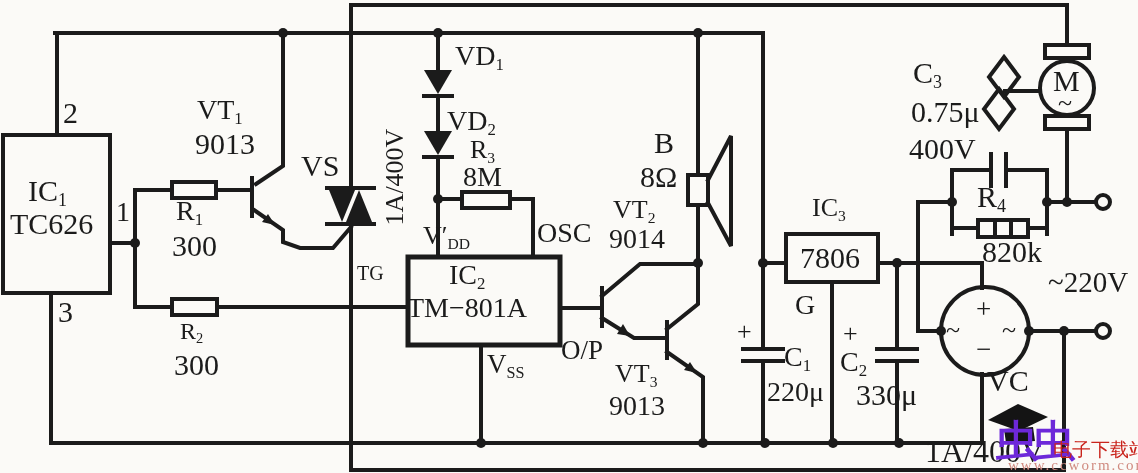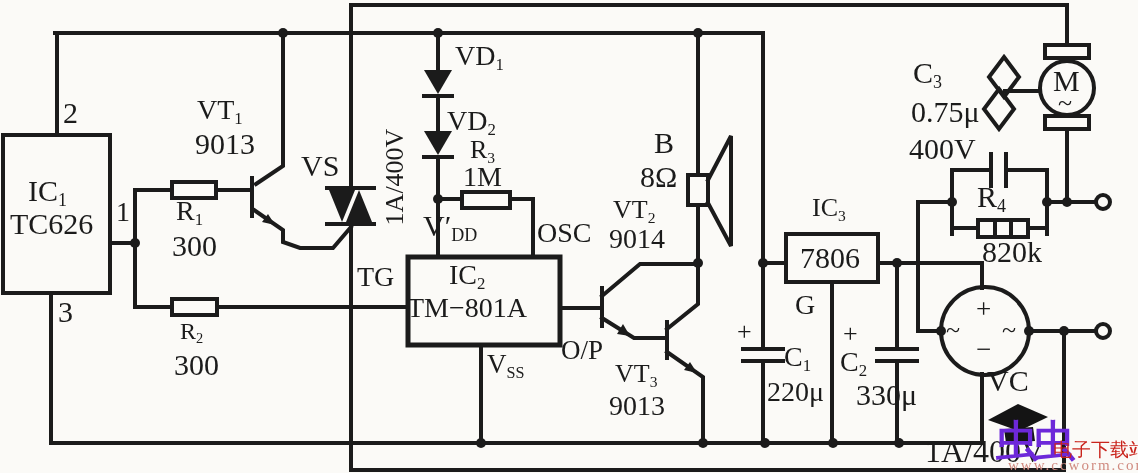--- a/index.html
+++ b/index.html
@@ -142,25 +142,25 @@
 
 <span class="lbl" style="left:197px;top:96px;font-size:28px"><span>VT</span><span class="sub">1</span></span>
 <span class="lbl" style="left:195px;top:129px;font-size:30px">9013</span>
 
 <span class="lbl" style="left:301px;top:151px;font-size:30px">VS</span>
 <span class="lbl vert" style="left:347px;top:164px;font-size:26px">1A/400V</span>
 
 <span class="lbl" style="left:455px;top:42px;font-size:28px"><span>VD</span><span class="sub">1</span></span>
 <span class="lbl" style="left:447px;top:107px;font-size:28px"><span>VD</span><span class="sub">2</span></span>
 <span class="lbl" style="left:470px;top:137px;font-size:26px"><span>R</span><span class="sub">3</span></span>
-<span class="lbl" style="left:463px;top:163px;font-size:28px">1M</span>
-
-<span class="lbl" style="left:423px;top:211px;font-size:30px"><span>V′</span><span class="sub">DD</span></span>
+<span class="lbl" style="left:463px;top:163px;font-size:28px">8M</span>
+
+<span class="lbl" style="left:423px;top:223px;font-size:26px"><span>V′</span><span class="sub">DD</span></span>
 <span class="lbl" style="left:537px;top:219px;font-size:28px">OSC</span>
-<span class="lbl" style="left:357px;top:263px;font-size:28px">TG</span>
+<span class="lbl" style="left:357px;top:263px;font-size:20px">TG</span>
 <span class="lbl" style="left:449px;top:261px;font-size:28px"><span>IC</span><span class="sub">2</span></span>
 <span class="lbl" style="left:407px;top:294px;font-size:28px">TM−801A</span>
 <span class="lbl" style="left:561px;top:337px;font-size:27px">O/P</span>
 <span class="lbl" style="left:487px;top:351px;font-size:27px"><span>V</span><span class="sub">SS</span></span>
 
 <span class="lbl" style="left:654px;top:128px;font-size:30px">B</span>
 <span class="lbl" style="left:640px;top:162px;font-size:30px">8Ω</span>
 
 <span class="lbl" style="left:613px;top:197px;font-size:26px"><span>VT</span><span class="sub">2</span></span>
 <span class="lbl" style="left:609px;top:225px;font-size:28px">9014</span>
@@ -178,20 +178,21 @@
 <span class="lbl" style="left:840px;top:348px;font-size:28px"><span>C</span><span class="sub">2</span></span>
 <span class="lbl" style="left:856px;top:380px;font-size:30px">330μ</span>
 
 <span class="lbl" style="left:913px;top:58px;font-size:30px"><span>C</span><span class="sub">3</span></span>
 <span class="lbl" style="left:911px;top:97px;font-size:30px">0.75μ</span>
 <span class="lbl" style="left:909px;top:134px;font-size:30px">400V</span>
 
 <span class="lbl" style="left:977px;top:182px;font-size:30px"><span>R</span><span class="sub">4</span></span>
 <span class="lbl" style="left:982px;top:237px;font-size:30px">820k</span>
 
+<span class="lbl" style="left:1048px;top:268px;font-size:29px">~220V</span>
 <span class="lbl" style="left:987px;top:366px;font-size:30px">VC</span>
 <span class="lbl" style="left:925px;top:435px;font-size:32px">1A/400V</span>
 
 <span class="lbl" style="left:1053px;top:66px;font-size:30px">M</span>
 <span class="lbl" style="left:1058px;top:90px;font-size:26px">~</span>
 
 <span class="lbl" style="left:976px;top:296px;font-size:27px">+</span>
 <span class="lbl" style="left:946px;top:317px;font-size:26px">~</span>
 <span class="lbl" style="left:1002px;top:317px;font-size:26px">~</span>
 <span class="lbl" style="left:976px;top:336px;font-size:27px">−</span>

